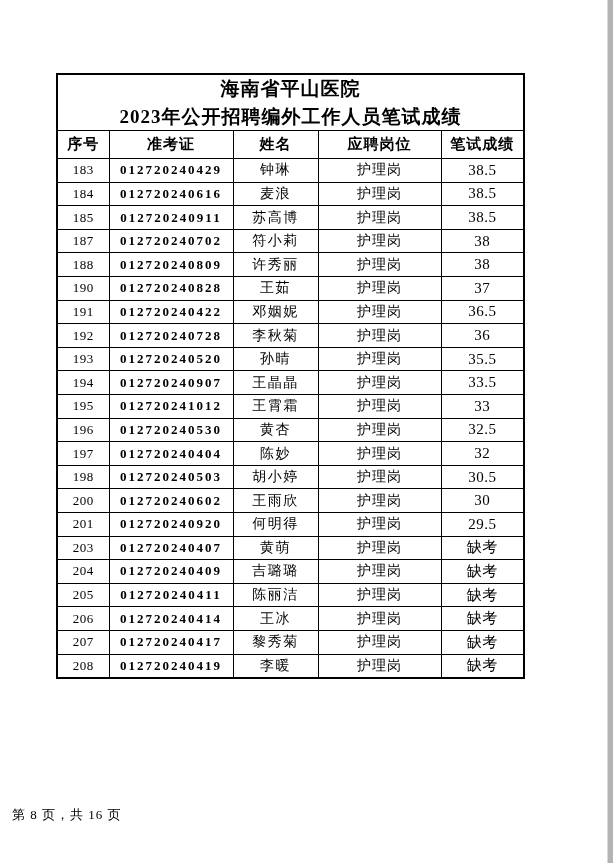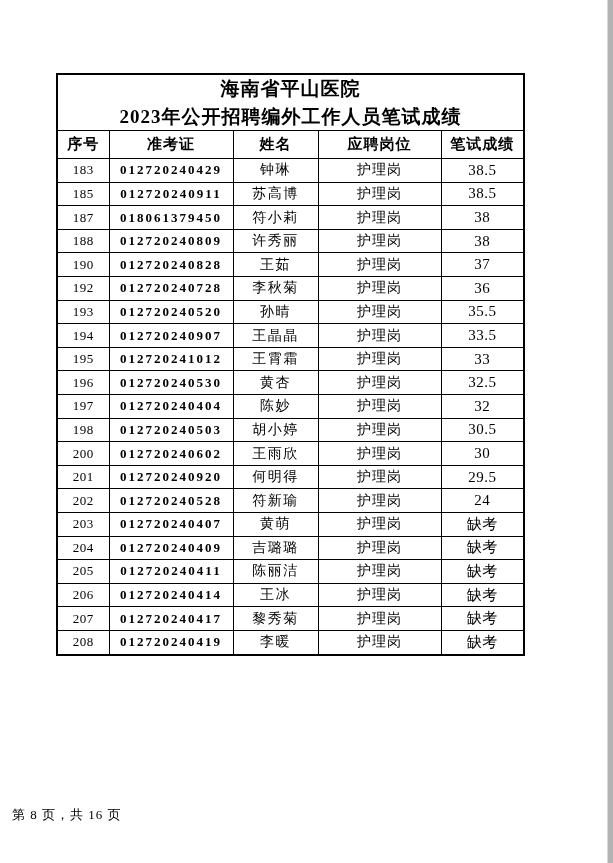--- a/index.html
+++ b/index.html
@@ -111,48 +111,62 @@
     </thead>
     <tbody>
         <tr>
           <td class="c0">183</td>
           <td class="c1">012720240429</td>
           <td class="c2">钟琳</td>
           <td class="c3">护理岗</td>
           <td class="c4">38.5</td>
         </tr>
         <tr>
+          <td class="c0">184</td>
+          <td class="c1">012720240616</td>
+          <td class="c2">麦浪</td>
+          <td class="c3">护理岗</td>
+          <td class="c4">38.5</td>
+        </tr>
+        <tr>
           <td class="c0">185</td>
           <td class="c1">012720240911</td>
           <td class="c2">苏高博</td>
           <td class="c3">护理岗</td>
           <td class="c4">38.5</td>
         </tr>
         <tr>
           <td class="c0">187</td>
-          <td class="c1">018061379450</td>
+          <td class="c1">012720240702</td>
           <td class="c2">符小莉</td>
           <td class="c3">护理岗</td>
           <td class="c4">38</td>
         </tr>
         <tr>
           <td class="c0">188</td>
           <td class="c1">012720240809</td>
           <td class="c2">许秀丽</td>
           <td class="c3">护理岗</td>
           <td class="c4">38</td>
         </tr>
         <tr>
           <td class="c0">190</td>
           <td class="c1">012720240828</td>
           <td class="c2">王茹</td>
           <td class="c3">护理岗</td>
           <td class="c4">37</td>
         </tr>
         <tr>
+          <td class="c0">191</td>
+          <td class="c1">012720240422</td>
+          <td class="c2">邓姻妮</td>
+          <td class="c3">护理岗</td>
+          <td class="c4">36.5</td>
+        </tr>
+        <tr>
           <td class="c0">192</td>
           <td class="c1">012720240728</td>
           <td class="c2">李秋菊</td>
           <td class="c3">护理岗</td>
           <td class="c4">36</td>
         </tr>
         <tr>
           <td class="c0">193</td>
           <td class="c1">012720240520</td>
           <td class="c2">孙晴</td>
@@ -202,27 +216,20 @@
           <td class="c4">30</td>
         </tr>
         <tr>
           <td class="c0">201</td>
           <td class="c1">012720240920</td>
           <td class="c2">何明得</td>
           <td class="c3">护理岗</td>
           <td class="c4">29.5</td>
         </tr>
         <tr>
-          <td class="c0">202</td>
-          <td class="c1">012720240528</td>
-          <td class="c2">符新瑜</td>
-          <td class="c3">护理岗</td>
-          <td class="c4">24</td>
-        </tr>
-        <tr>
           <td class="c0">203</td>
           <td class="c1">012720240407</td>
           <td class="c2">黄萌</td>
           <td class="c3">护理岗</td>
           <td class="c4">缺考</td>
         </tr>
         <tr>
           <td class="c0">204</td>
           <td class="c1">012720240409</td>
           <td class="c2">吉璐璐</td>

